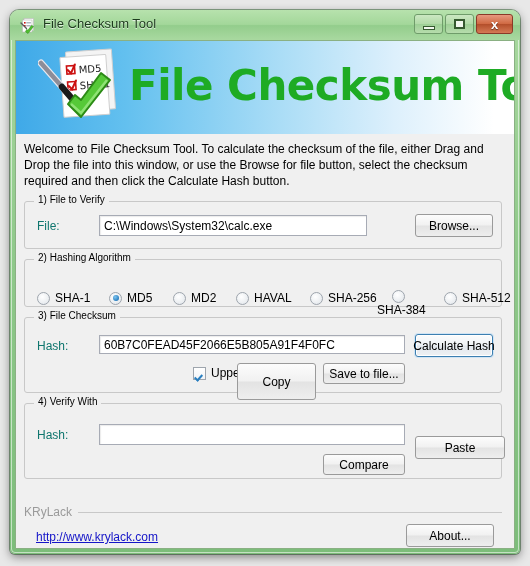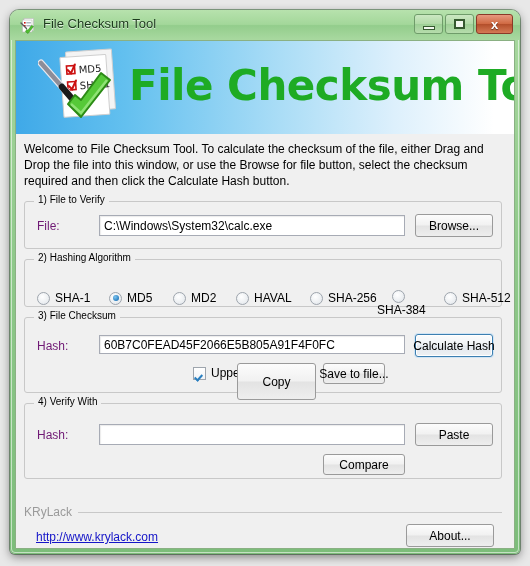--- a/index.html
+++ b/index.html
@@ -130,21 +130,21 @@
   }
   .group-label {
     position: absolute; top: -8px; left: 9px;
     background: #f0f0f0;
     padding: 0 4px;
     font-size: 10px; color: #000;
     white-space: nowrap;
   }
   .field-label {
     position: absolute;
-    font-size: 12px; color: #701a75;
+    font-size: 12px; color: #0f766e;
   }
 
   
   .tinput {
     position: absolute;
     border: 1px solid #a7abb5;
     background: #fff;
     box-sizing: border-box;
     font-size: 12px;
     color: #000;
@@ -290,21 +290,21 @@
         <path d="M33 57 L43 66 L69 33" stroke="#9ee884" stroke-width="2.4" fill="none" opacity="0.8"></path>
       </svg>
       <div id="banner-title">File Checksum Tool</div>
     </div>
 
     <div id="welcome">Welcome to File Checksum Tool. To calculate the checksum of the file, either Drag and Drop the file into this window, or use the Browse for file button, select the checksum required and then click the Calculate Hash button.</div>
 
     <div class="group" style="left:8px; top:160px; width:478px; height:48px;">
       <div class="group-label">1) File to Verify</div>
       <div class="field-label" style="left:12px; top:17px;">File:</div>
-      <div class="tinput" style="left:74px; top:13px; width:306px; height:21px;">C:\Windows\System32\calc.exe</div>
+      <div class="tinput" style="left:74px; top:13px; width:268px; height:21px;">C:\Windows\System32\calc.exe</div>
       <div class="btn" style="left:390px; top:12px; width:78px; height:23px;">Browse...</div>
     </div>
 
     <div class="group" style="left:8px; top:218px; width:478px; height:48px;">
       <div class="group-label">2) Hashing Algorithm</div>
 
       <div class="radio-item" style="left:12px;">
         <span class="radio-dot"></span>
         <span>SHA-1</span>
       </div>
@@ -338,28 +338,28 @@
       <div class="group-label">3) File Checksum</div>
       <div class="field-label" style="left:12px; top:21px;">Hash:</div>
       <div class="tinput" style="left:74px; top:17px; width:306px; height:19px;">60B7C0FEAD45F2066E5B805A91F4F0FC</div>
       <div class="btn btn-default" style="left:390px; top:16px; width:78px; height:23px;">Calculate Hash</div>
 
       <div class="check-item" style="left:128px; top:48px;margin-left:40px;">
         <span class="check-box checked"></span>
         <span>Uppercase</span>
       </div>
       <div class="btn" style="left:212px; top:45px; width:79px; height:37px;">Copy</div>
-      <div class="btn" style="left:298px; top:45px; width:62px; height:21px;">Save to file...</div>
+      <div class="btn" style="left:298px; top:45px; width:82px; height:21px;">Save to file...</div>
     </div>
 
     <div class="group" style="left:8px; top:362px; width:478px; height:76px;padding-left:18px;">
       <div class="group-label">4) Verify With</div>
       <div class="field-label" style="left:12px; top:24px;">Hash:</div>
       <div class="tinput" style="left:74px; top:20px; width:306px; height:21px;"></div>
-      <div class="btn" style="left:390px; top:19px; width:78px; height:23px;">Paste</div>
+      <div class="btn" style="left:390px; top:32px; width:90px; height:23px;">Paste</div>
       <div class="btn" style="left:298px; top:50px; width:82px; height:21px;">Compare</div>
     </div>
 
     <div id="footer-label">KRyLack</div>
     <div id="footer-rule"></div>
     <div id="footer-link">http://www.krylack.com</div>
     <div class="btn" style="left:390px; top:483px; width:88px; height:23px;">About...</div>
 
   </div>
 </div>

